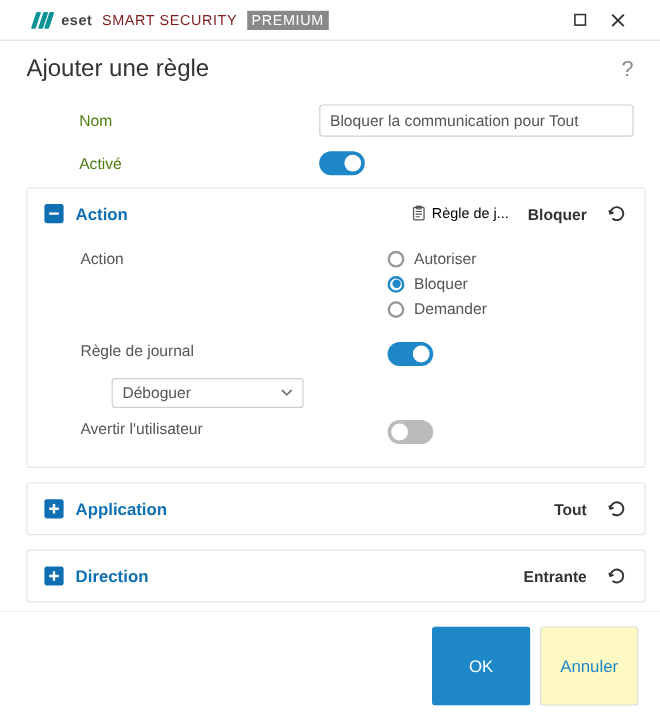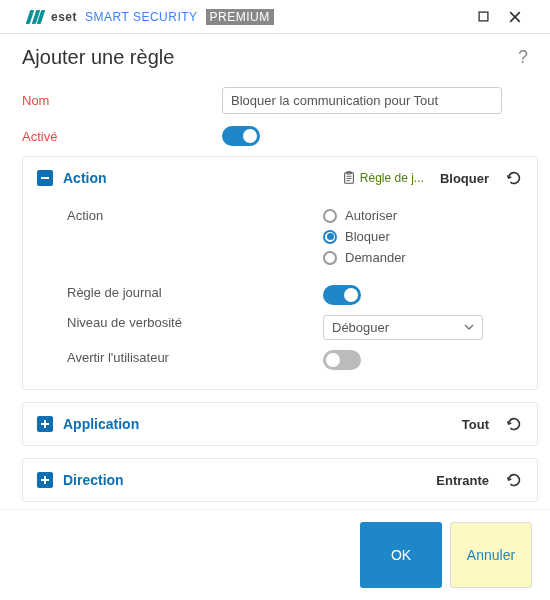--- a/index.html
+++ b/index.html
@@ -31,36 +31,36 @@
     align-items: center;
     transform: skewX(-18deg);
     height: 14px;
     margin-right: 4px;
   }
   .logo-stripes span {
     width: 4px; height: 14px; background:#0a9396;
     display:block; border-radius:1px;
   }
   .brand-eset { font-weight:700; color:#444; letter-spacing:0.5px; font-size:12px;}
-  .brand-smart { color:#3b82f6; font-size:12px; margin-left:4px; letter-spacing:0.5px;}
+  .brand-smart { color:#7f1d1d; font-size:12px; margin-left:4px; letter-spacing:0.5px;}
   .brand-premium {
     background:#888; color:#fff; font-size:12px; padding:1px 4px; margin-left:4px;
     letter-spacing:0.5px;
   }
   .win-controls { margin-left:auto; display:flex; gap:18px; align-items:center;}
   .win-btn { width:14px; height:14px; display:flex; align-items:center; justify-content:center; cursor:pointer;}
   .header {
     padding: 12px 22px 8px;
     display:flex; align-items:center;
   }
   .header h1 { font-size:20px; font-weight:400; color:#333; }
   .help-icon { margin-left:auto; color:#888; font-size:18px; cursor:pointer;}
   .form-area { padding: 4px 22px 0; }
   .field-row { display:flex; align-items:center; padding:6px 0; }
-  .field-label { width: 200px; color:#ef4444; font-size:13px;}
+  .field-label { width: 200px; color:#4d7c0f; font-size:13px;margin-left:44px;}
   .text-input {
     flex:1; max-width:280px;
     border:1px solid #cfcfcf; border-radius:3px;
     padding:5px 8px; font-size:13px; color:#555;
   }
   .toggle {
     width:38px; height:20px; border-radius:10px; position:relative; cursor:pointer;
   }
   .toggle .knob {
     width:14px; height:14px; border-radius:50%; background:#fff;
@@ -89,21 +89,21 @@
     cursor:pointer;
   }
   .exp-icon {
     width:16px; height:16px; background:#0e6fb3; border-radius:2px;
     display:flex; align-items:center; justify-content:center;
   }
   .exp-icon svg { width:10px; height:10px; }
   .panel-title { color:#0e6fb3; font-weight:600; font-size:14px; }
   .panel-summary-area { margin-left:auto; display:flex; align-items:center; gap:16px;}
   .panel-summary { color:#333; font-weight:600; font-size:13px;}
-  .panel-meta { color:#4d7c0f; font-size:12px; display:flex; align-items:center; gap:4px;}
+  .panel-meta { color:#000000; font-size:12px; display:flex; align-items:center; gap:4px;}
   .undo-icon { width:18px; height:18px; color:#333; cursor:pointer;}
   .panel-body { padding: 4px 14px 14px 44px; }
   .opt-row { display:flex; padding:5px 0;}
   .opt-label { width:230px; color:#555;}
   .radio-group { display:flex; flex-direction:column; gap:6px;}
   .radio-row { display:flex; align-items:center; gap:8px; color:#555; cursor:pointer;}
   .radio { width:14px; height:14px; border:2px solid #999; border-radius:50%; display:flex; align-items:center; justify-content:center;}
   .radio.selected { border-color:#1d87c8;}
   .radio.selected::after { content:""; width:7px; height:7px; border-radius:50%; background:#1d87c8; display:block;}
   .select {
@@ -220,21 +220,20 @@
       </div>
       <div class="opt-row" style="margin-top:10px">
         <div class="opt-label">Règle de journal</div>
         <div style="margin-left:26px">
           <div class="toggle on">
               <div class="knob"></div>
             </div>
         </div>
       </div>
       <div class="opt-row">
-        <div class="opt-label">Niveau de verbosité</div>
         <div class="select" style="margin-left:26px">
           <span>Déboguer</span>
           <span class="chev">
             <svg width="10" height="10" viewBox="0 0 10 10">
                 <path d="M1 3 L5 7 L9 3" fill="none" stroke="#777" stroke-width="1.5"></path>
               </svg>
           </span>
         </div>
       </div>
       <div class="opt-row">

